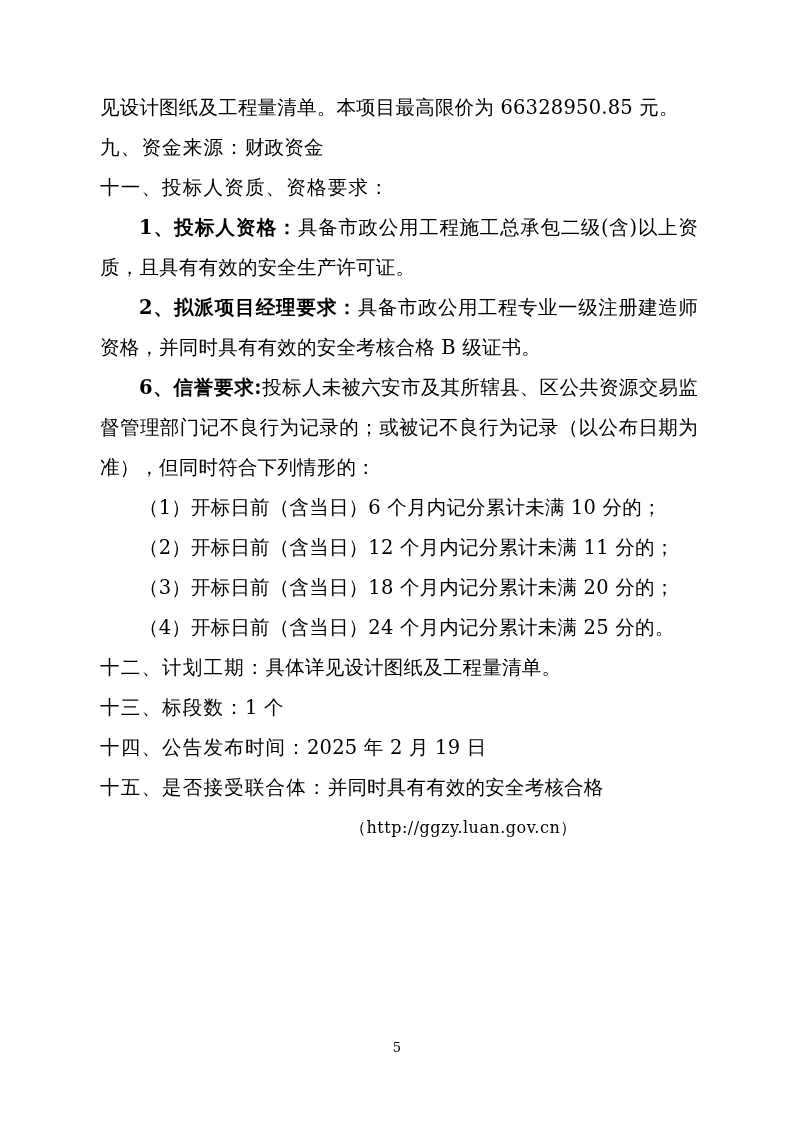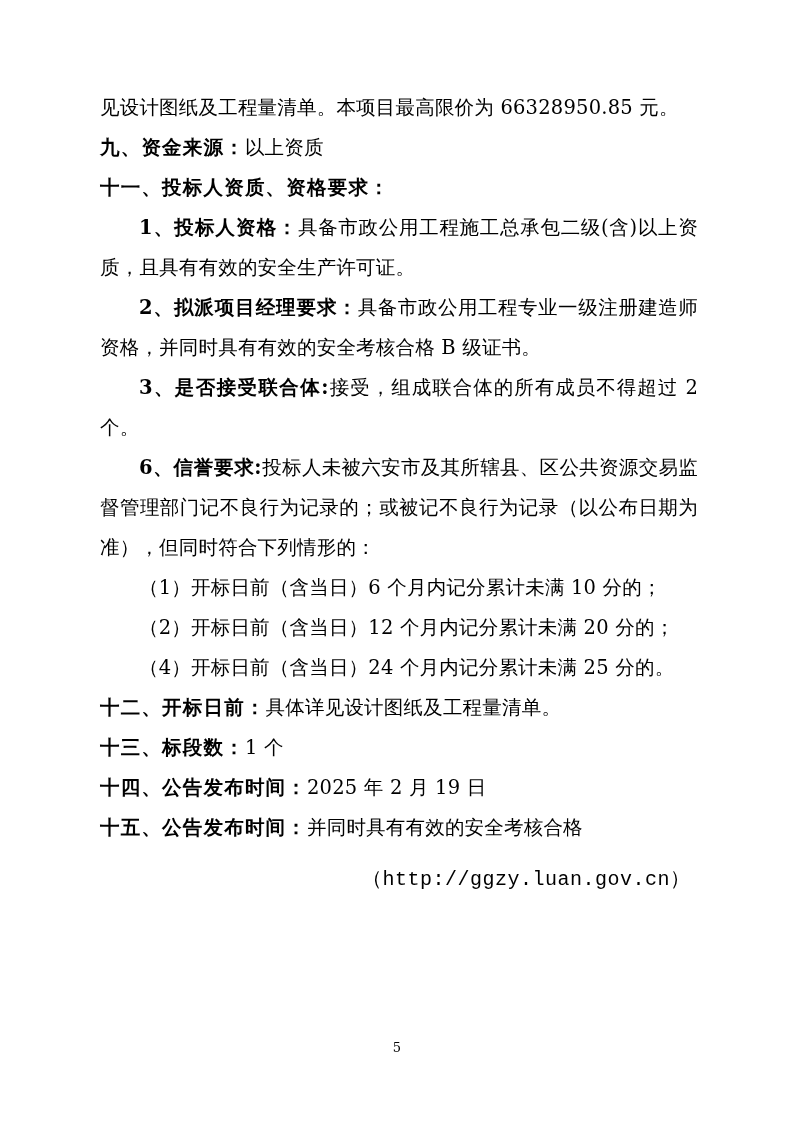--- a/index.html
+++ b/index.html
@@ -31,34 +31,33 @@
     letter-spacing: 0.2px;
   }
   .para {
     margin: 0;
     text-indent: 0;
   }
   .para.indent1 {
     text-indent: 39px;
   }
   .hd {
-    font-weight: bold;
+    font-weight: normal;
     letter-spacing: 1.2px;
   }
   .hd-sub {
     font-weight: bold;
     letter-spacing: 0.6px;
   }
   .url-line {
-    margin: 12px;
-    font-size: 20px;
+    margin: 0;
+    font-size: 16px;
     line-height: 40px;
     padding-left: 250px;
     letter-spacing: 0.5px;
-    font-family: Liberation Mono, monospace;
   }
   .page-number {
     position: absolute;
     left: 0;
     right: 0;
     top: 1040px;
     text-align: center;
     font-size: 13px;
     font-family: "DejaVu Serif", "Liberation Serif", serif;
     color: #000;
@@ -68,71 +67,71 @@
 <body>
 
 <div class="page">
   <div class="body-text">
 
     <p class="para">
       <span>见设计图纸及工程量清单。本项目最高限价为 66328950.85 元。</span>
     </p>
 
     <p class="para">
-      <span class="hd">九、资金来源：</span><span>以上资质</span>
+      <span class="hd">九、资金来源：</span><span>财政资金</span>
     </p>
 
 
     <p class="para">
       <span class="hd">十一、投标人资质、资格要求：</span>
     </p>
 
     <p class="para indent1">
       <span class="hd-sub">1、投标人资格：</span><span>具备市政公用工程施工总承包二级(含)以上资质，且具有有效的安全生产许可证。</span>
     </p>
 
     <p class="para indent1">
       <span class="hd-sub">2、拟派项目经理要求：</span><span>具备市政公用工程专业一级注册建造师资格，并同时具有有效的安全考核合格 B 级证书。</span>
     </p>
 
-    <p class="para indent1">
-      <span class="hd-sub">3、是否接受联合体:</span><span>接受，组成联合体的所有成员不得超过 2 个。</span>
-    </p>
 
     <p class="para indent1">
       <span class="hd-sub">6、信誉要求:</span><span>投标人未被六安市及其所辖县、区公共资源交易监督管理部门记不良行为记录的；或被记不良行为记录（以公布日期为准），但同时符合下列情形的：</span>
     </p>
 
     <p class="para indent1">
       <span>（1）开标日前（含当日）6 个月内记分累计未满 10 分的；</span>
     </p>
 
     <p class="para indent1">
-      <span>（2）开标日前（含当日）12 个月内记分累计未满 20 分的；</span>
+      <span>（2）开标日前（含当日）12 个月内记分累计未满 11 分的；</span>
     </p>
 
+    <p class="para indent1">
+      <span>（3）开标日前（含当日）18 个月内记分累计未满 20 分的；</span>
+    </p>
 
     <p class="para indent1">
       <span>（4）开标日前（含当日）24 个月内记分累计未满 25 分的。</span>
     </p>
 
     <p class="para">
-      <span class="hd">十二、开标日前：</span><span>具体详见设计图纸及工程量清单。</span>
+      <span class="hd">十二、计划工期：</span><span>具体详见设计图纸及工程量清单。</span>
     </p>
 
     <p class="para">
       <span class="hd">十三、标段数：</span><span>1 个</span>
     </p>
 
     <p class="para">
       <span class="hd">十四、公告发布时间：</span><span>2025 年 2 月 19 日</span>
     </p>
 
     <p class="para">
-      <span class="hd">十五、公告发布时间：</span><span>并同时具有有效的安全考核合格</span>
+      <span class="hd">十五、是否接受联合体：</span><span>并同时具有有效的安全考核合格</span>
     </p>
 
     <p class="url-line">（http://ggzy.luan.gov.cn）</p>
 
   </div>
 
   <div class="page-number">5</div>
 </div>
 
 </body></html>

